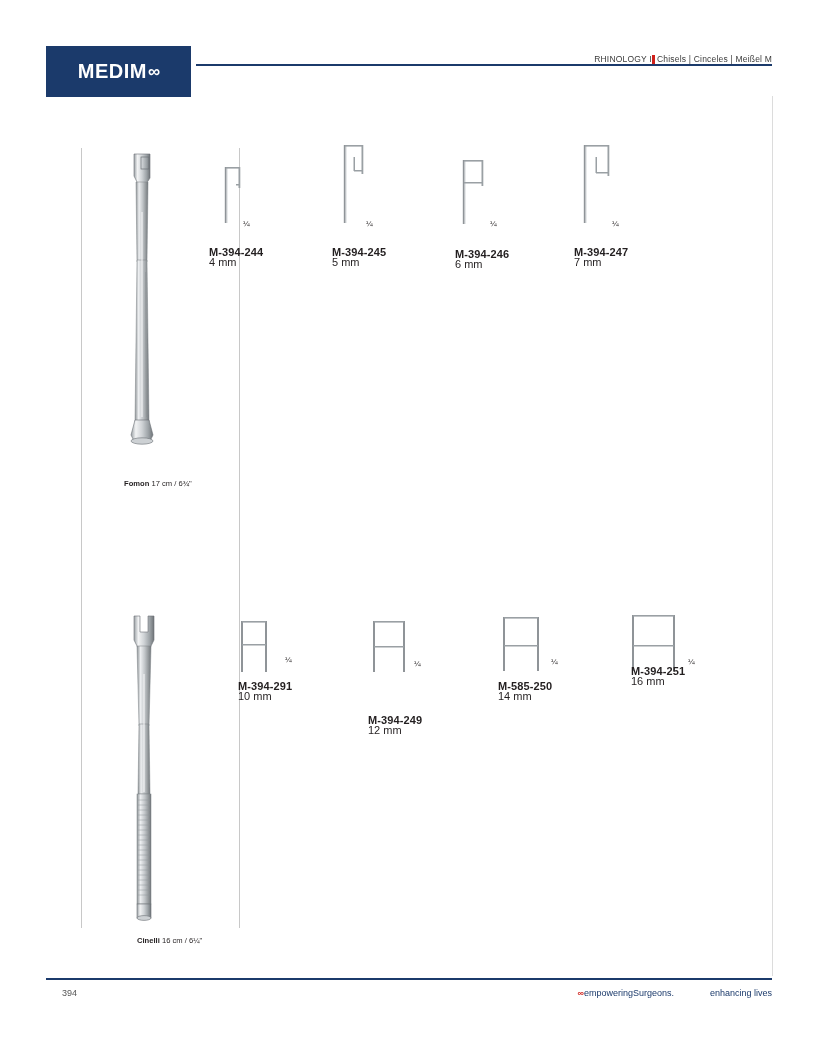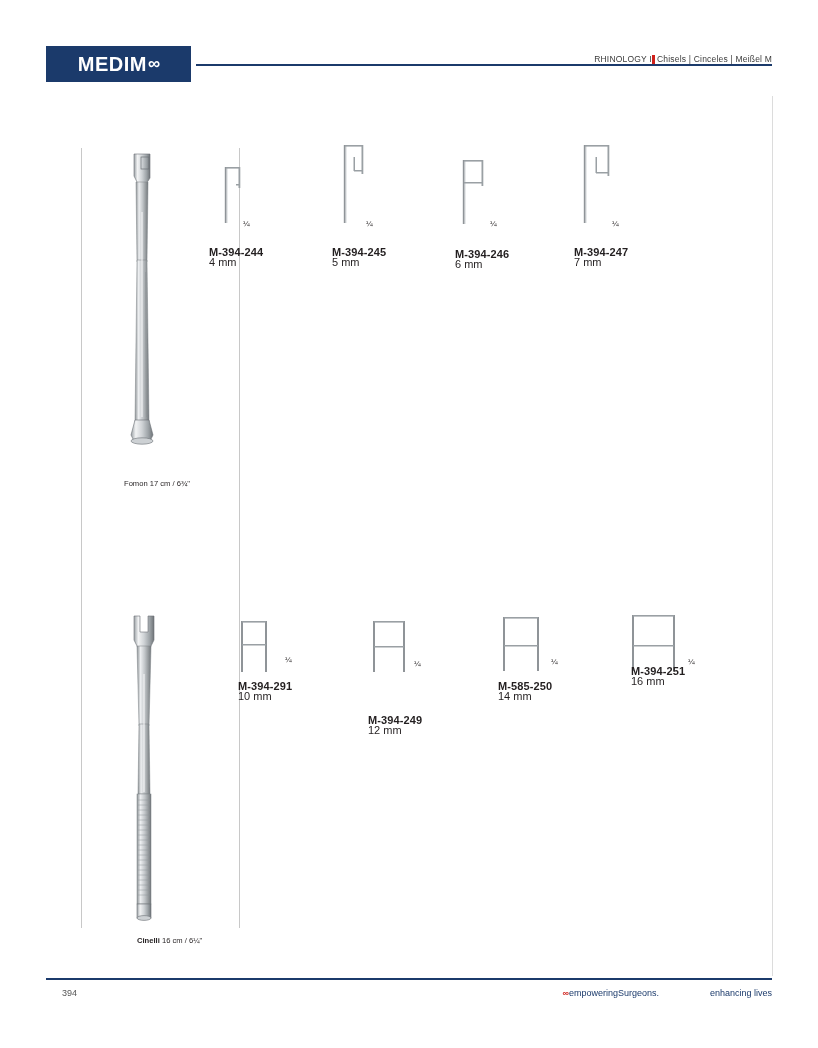--- a/index.html
+++ b/index.html
@@ -21,21 +21,21 @@
     width: 818px;
     height: 1048px;
   }
 
   
   .logo {
     position: absolute;
     left: 46px;
     top: 46px;
     width: 145px;
-    height: 36px;
+    height: 51px;
     background: #1b3a6b;
     display: flex;
     align-items: center;
     justify-content: center;
   }
   .logo-text {
     color: #ffffff;
     font-size: 20px;
     font-weight: bold;
     letter-spacing: 0.5px;
@@ -122,21 +122,21 @@
     margin-left: 14px;
   }
   .footer-right {
     position: absolute;
     right: 46px;
     top: 988px;
     font-size: 9px;
     color: #1b3a6b;
     display: flex;
     align-items: center;
-    gap: 51px;
+    gap: 36px;
   }
   .footer-brand {
     color: #1b3a6b;
     font-weight: normal;
   }
   .footer-brand .brand-mark {
     color: #d0201a;
     font-weight: bold;
     letter-spacing: -1px;
     margin-right: 1px;
@@ -229,21 +229,21 @@
 
       <path d="M17 108 L27 108 L29 270 L15 270 Z" fill="url(#gShaft)" stroke="#7d8286" stroke-width="0.5"></path>
       <line x1="22" y1="60" x2="22" y2="265" stroke="#ffffff" stroke-width="1.2" opacity="0.75"></line>
       <line x1="25.5" y1="120" x2="26.5" y2="265" stroke="#8b9094" stroke-width="0.7" opacity="0.8"></line>
 
       <path d="M15 268 L29 268 L33 283 L30 289 L14 289 L11 283 Z" fill="url(#gBlade)" stroke="#6c7175" stroke-width="0.6"></path>
       <ellipse cx="22" cy="289" rx="11" ry="3.2" fill="#cdd1d4" stroke="#6c7175" stroke-width="0.6"></ellipse>
     </svg>
   </div>
   <div class="big-caption" style="left:124px; top:479px;">
-    <span class="code" style="font-weight:normal;margin-top:24px;">Fomon</span>
+    <span class="code" style="font-weight:bold;margin-top:24px;">Fomon</span>
     <span class="size">17 cm / 6¾"</span>
   </div>
 
   <div class="instr" style="left:210px; top:163px;">
     <svg width="40" height="70" viewBox="0 0 40 70">
       <path d="M16 4 L16 60" stroke="#8f9498" stroke-width="2.4" fill="none"></path>
       <path d="M16.8 4 L16.8 60" stroke="#e9ebec" stroke-width="0.8" fill="none"></path>
       <rect x="16" y="4" width="14" height="1.6" fill="#9aa0a4"></rect>
       <rect x="28.5" y="4" width="1.8" height="21" fill="#9aa0a4"></rect>
       <rect x="26" y="21" width="4" height="1.5" fill="#9aa0a4"></rect>

